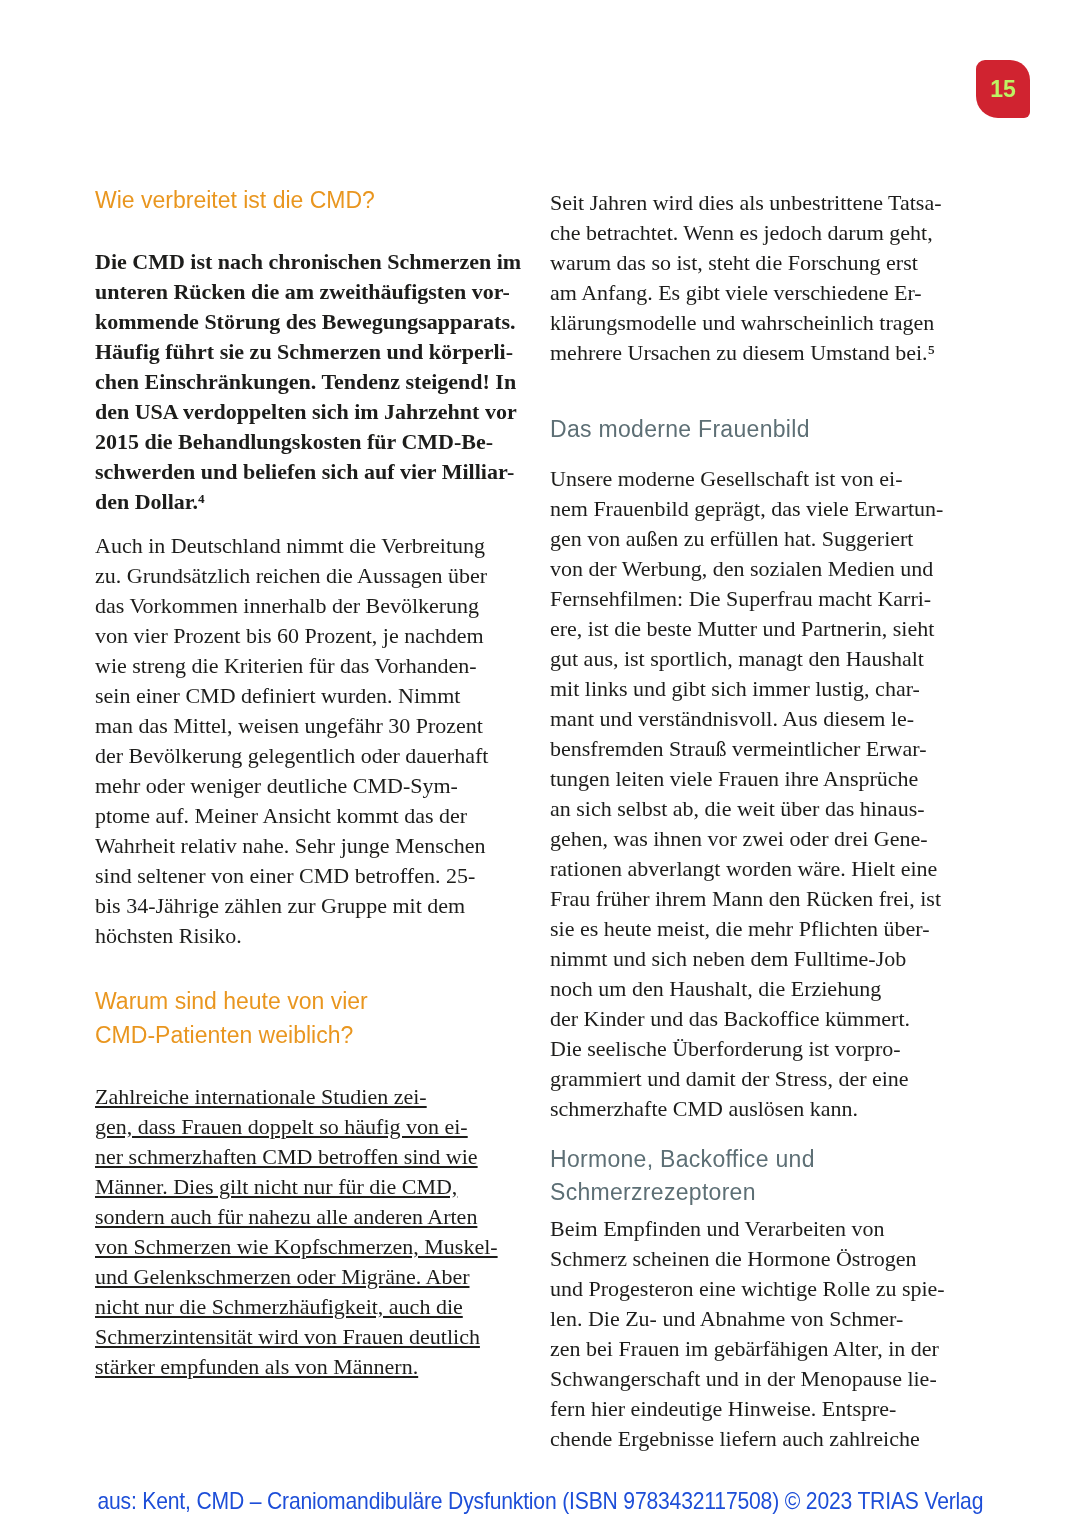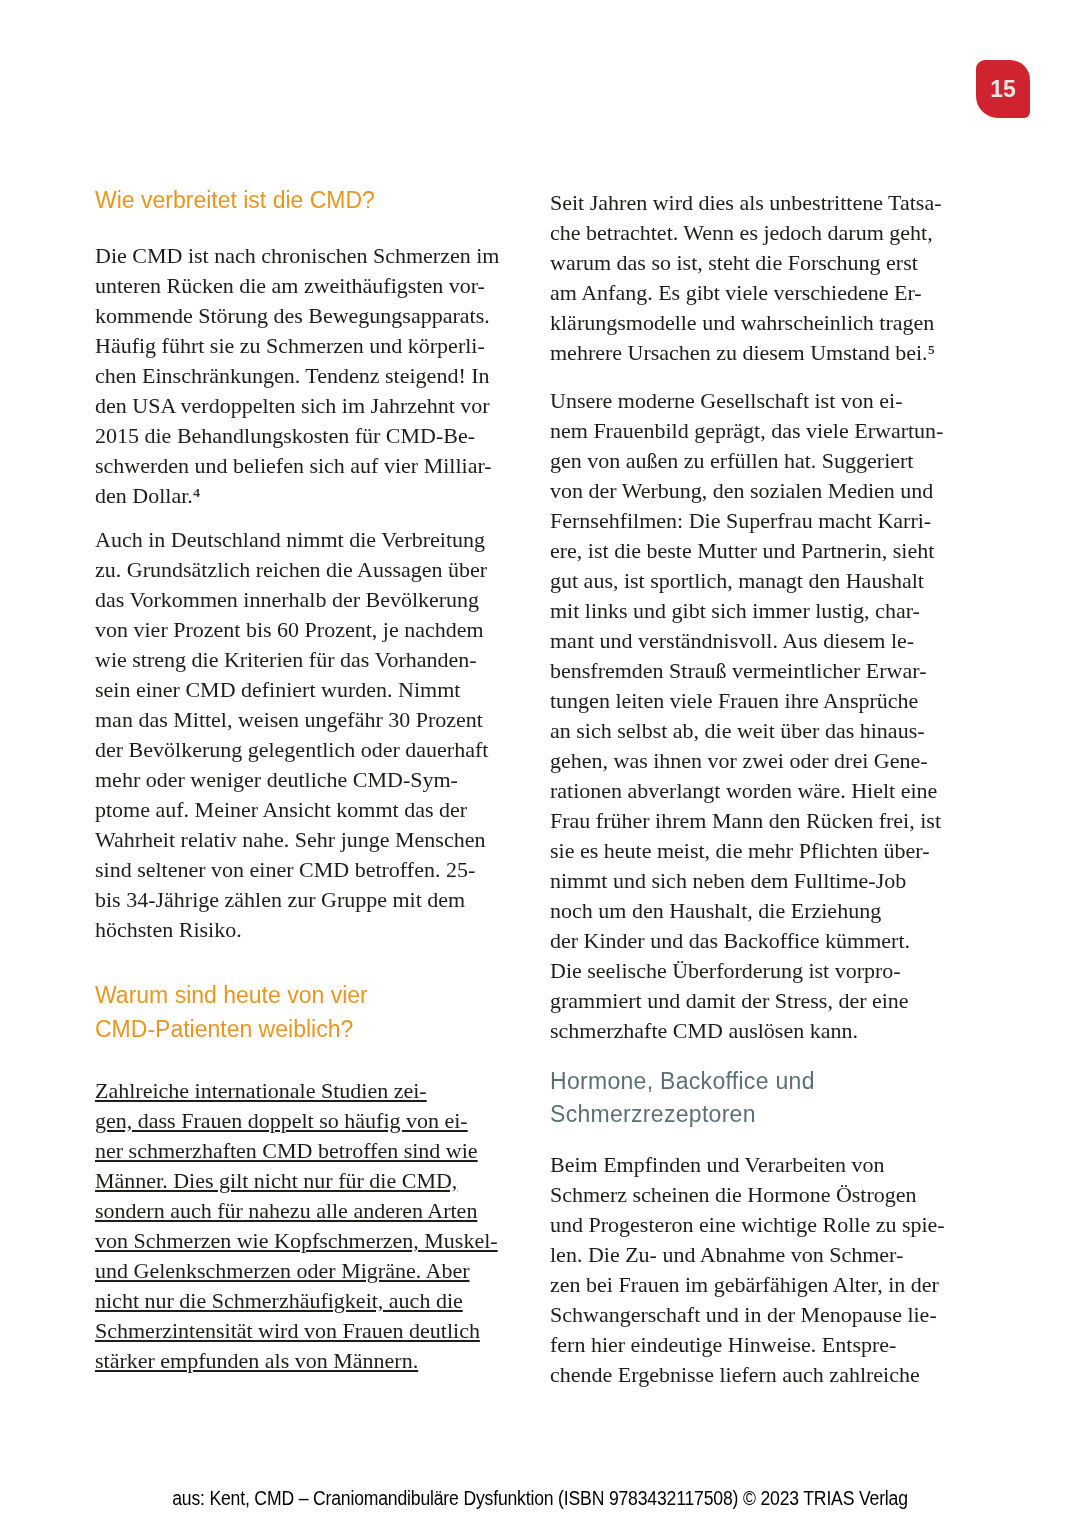--- a/index.html
+++ b/index.html
@@ -22,21 +22,21 @@
   .running-title {
     font-family: "Liberation Sans", sans-serif;
     font-size: 22px;
     color: #5d6f75;
     letter-spacing: 0.2px;
   }
   .page-badge {
     width: 54px; height: 58px;
     background: #d02330;
     border-radius: 9px 20px 6px 22px;
-    color: #e5e5e5;
+    color: #bef264;
     font-family: "Liberation Sans", sans-serif;
     font-size: 23px; font-weight: bold;
     display: flex; align-items: center; justify-content: center;
   }
 
   
   .columns {
     position: absolute; top: 183px; left: 95px;
     display: flex; gap: 37px;
   }
@@ -60,39 +60,39 @@
     font-family: "Liberation Sans", sans-serif;
     font-size: 23px; line-height: 33px;
     color: #5d6f75;
     font-weight: 400;
     letter-spacing: 0.3px;
     margin: 0;
     white-space: pre;
   }
 
   
-  .l-p1 { margin-top: 24px; }
+  .l-p1 { margin-top: 30px; font-weight: bold; }
   .l-p2 { margin-top: 14px; }
   .l-h2b { margin-top: 33px; }
   .l-p3 { margin-top: 30px; text-decoration: underline; }
 
   .r-p1 { margin-top: 5px; font-family: Liberation Serif, serif; }
   .r-h3a { margin-top: 45px; }
   .r-p2 { margin-top: 18px; }
   .r-h3b { margin-top: 19px; }
-  .r-p3 { margin-top: 19px; }
+  .r-p3 { margin-top: 5px; }
 
   
   .footer {
     position: absolute; top: 1487px; left: 0;
     width: 100%;
     text-align: center;
     font-family: "Liberation Sans", sans-serif;
-    font-size: 20px;
-    color: #000000;
+    font-size: 24px;
+    color: #1d4ed8;
   }
   .footer span {
     display: inline-block;
     transform: scaleX(0.88);
     transform-origin: center;
     letter-spacing: -0.2px;
     white-space: nowrap;
   }
 </style>
 </head>
@@ -143,20 +143,21 @@
 Schmerzintensität wird von Frauen deutlich
 stärker empfunden als von Männern.</p>
   </div>
   <div class="col">
     <p class="body-text r-p1">Seit Jahren wird dies als unbestrittene Tatsa-
 che betrachtet. Wenn es jedoch darum geht,
 warum das so ist, steht die Forschung erst
 am Anfang. Es gibt viele verschiedene Er-
 klärungsmodelle und wahrscheinlich tragen
 mehrere Ursachen zu diesem Umstand bei.⁵</p>
+    <div class="h3 r-h3a">Das moderne Frauenbild</div>
     <p class="body-text r-p2">Unsere moderne Gesellschaft ist von ei-
 nem Frauenbild geprägt, das viele Erwartun-
 gen von außen zu erfüllen hat. Suggeriert
 von der Werbung, den sozialen Medien und
 Fernsehfilmen: Die Superfrau macht Karri-
 ere, ist die beste Mutter und Partnerin, sieht
 gut aus, ist sportlich, managt den Haushalt
 mit links und gibt sich immer lustig, char-
 mant und verständnisvoll. Aus diesem le-
 bensfremden Strauß vermeintlicher Erwar-

